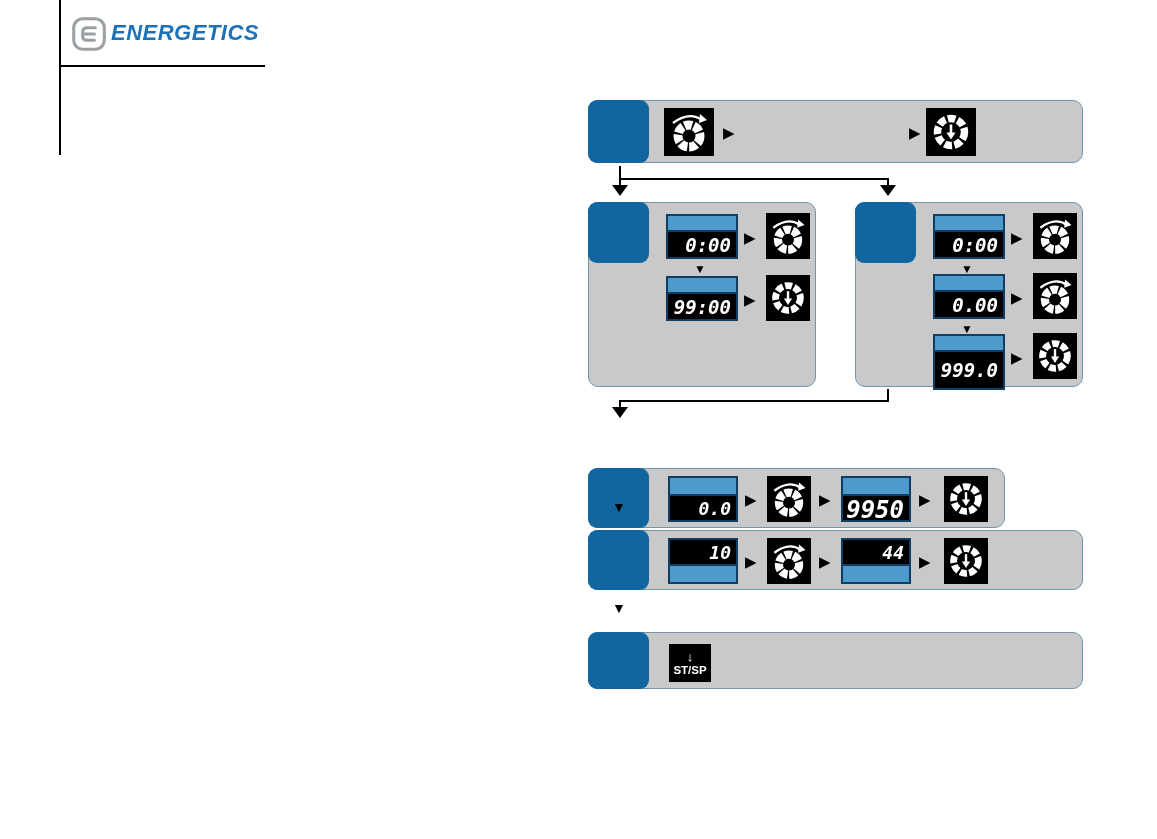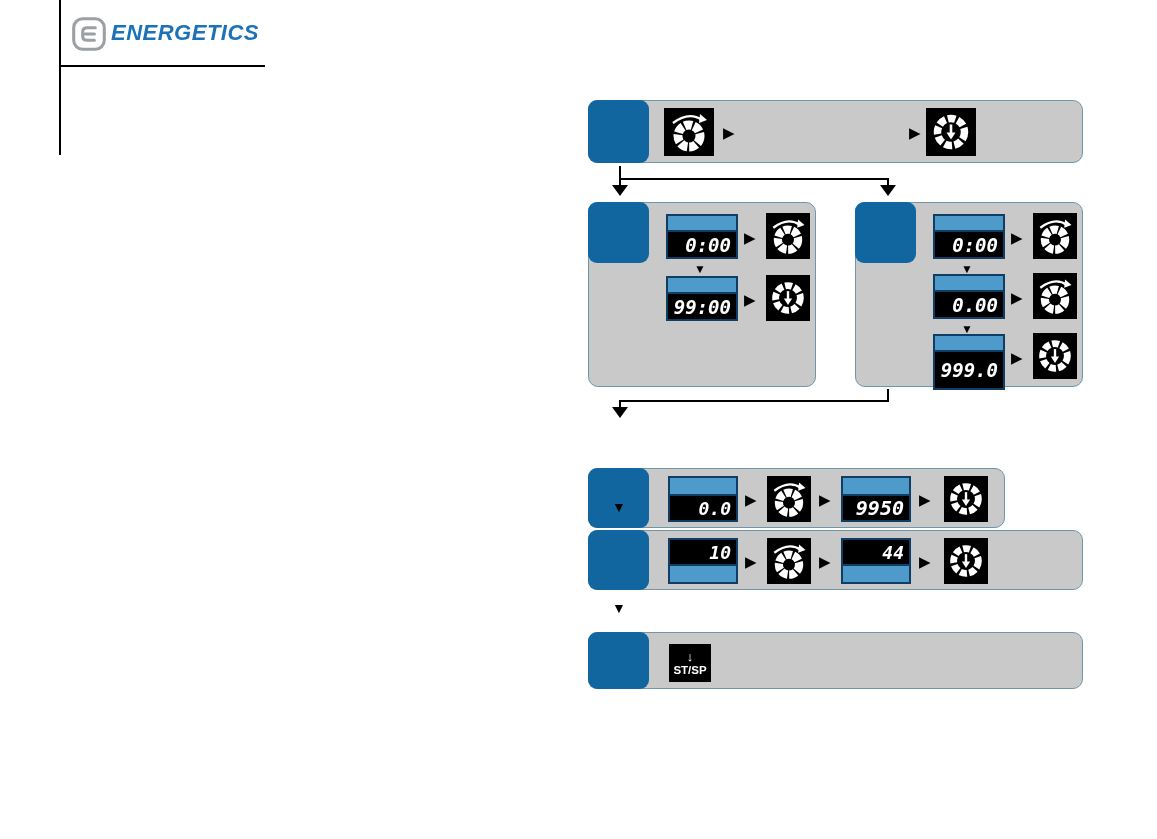--- a/index.html
+++ b/index.html
@@ -175,21 +175,21 @@
     <div class="icon" style="left:178px;top:7px;width:44px;height:46px;">
       <svg viewBox="0 0 48 48">
         <circle cx="24" cy="28" r="11" fill="none" stroke="#fff" stroke-width="9" stroke-dasharray="7.6 1.8"></circle>
         <path d="M8 15 Q24 3 37 12" fill="none" stroke="#fff" stroke-width="2.4"></path>
         <polygon points="35,6 42,12 34,15" fill="#fff"></polygon>
       </svg>
     </div>
     <span class="arr" style="left:230px;top:23px;">▶</span>
     <div class="lcd" style="left:252px;top:7px;width:70px;height:46px;">
       <div class="lcd-band" style="height:16px;"></div>
-      <div class="lcd-value seg" style="font-size:20px;">9950</div>
+      <div class="lcd-value seg" style="font-size:24px;">9950</div>
     </div>
     <span class="arr" style="left:330px;top:23px;">▶</span>
     <div class="icon" style="left:355px;top:7px;width:44px;height:46px;">
       <svg viewBox="0 0 48 48">
         <circle cx="24" cy="24" r="13.5" fill="none" stroke="#fff" stroke-width="7.5" stroke-dasharray="7.6 2.4"></circle>
         <line x1="24" y1="16.5" x2="24" y2="25.5" stroke="#fff" stroke-width="2.6"></line>
         <polygon points="19.5,24.5 28.5,24.5 24,31.5" fill="#fff"></polygon>
       </svg>
     </div>
   </div>

